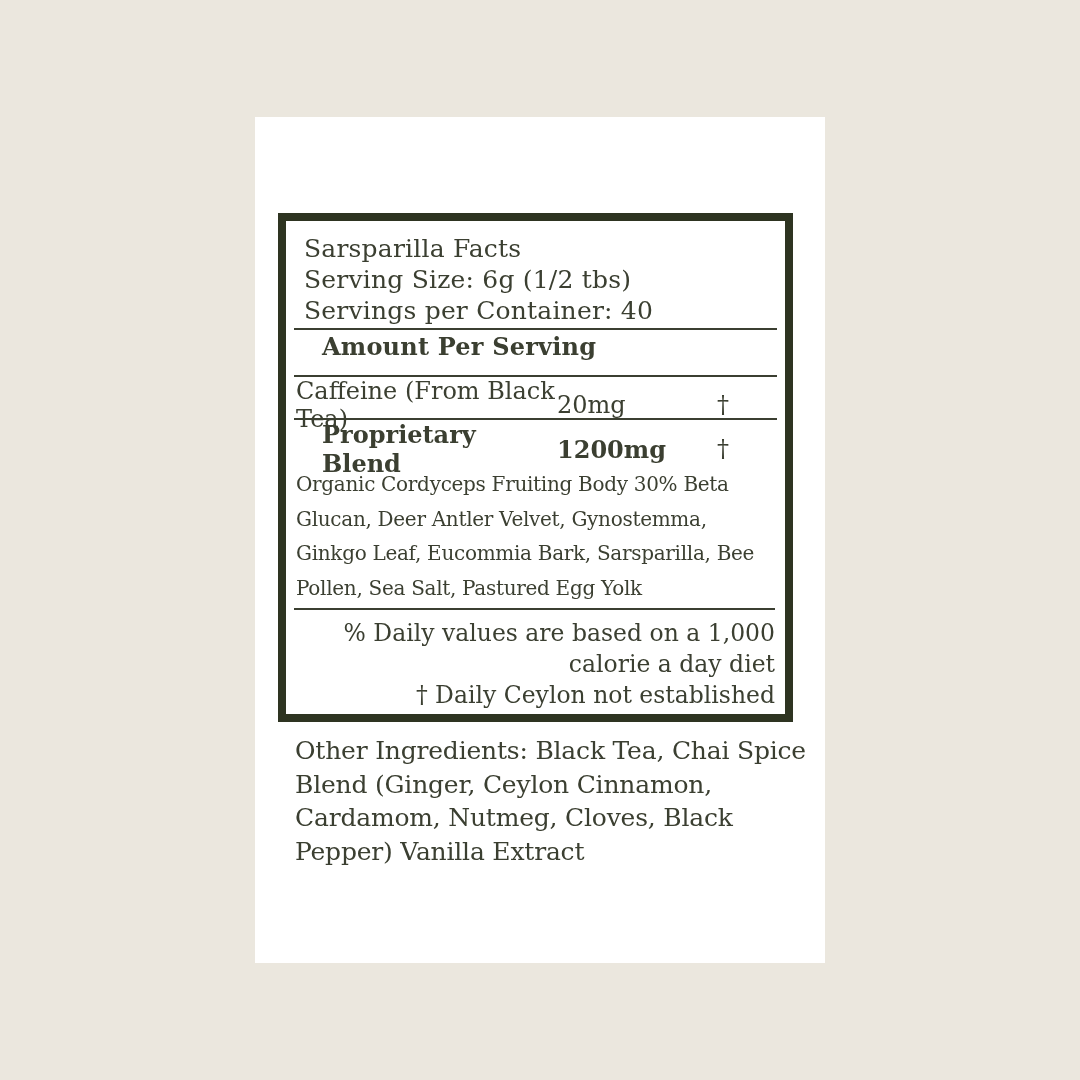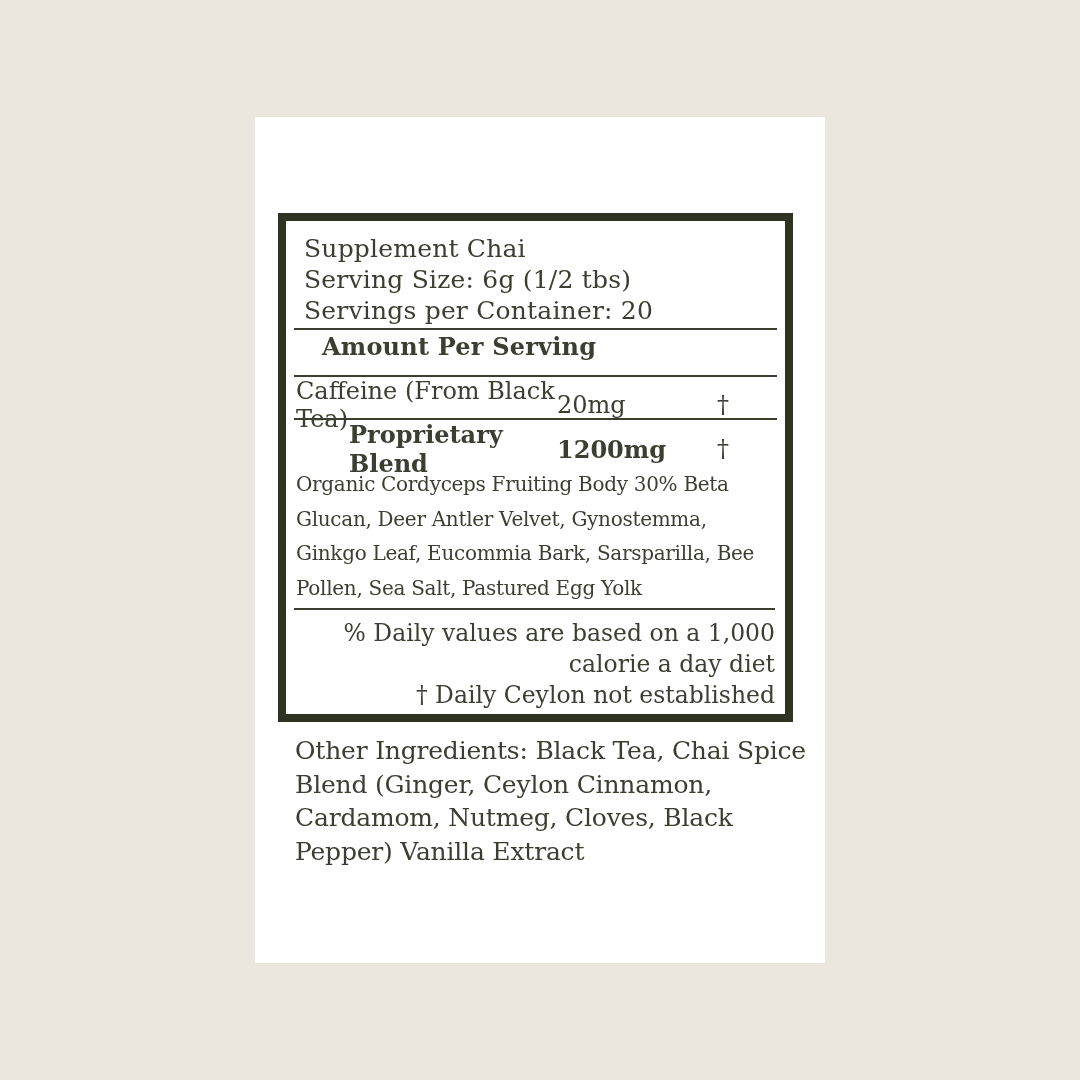--- a/index.html
+++ b/index.html
@@ -55,21 +55,21 @@
   }
   .row {
     display: grid;
     grid-template-columns: 1fr 160px 64px;
     align-items: center;
     padding-left: 10px;
     padding-right: 4px;
     font-size: 24px;
   }
   .row.caffeine { height: 41px; }
-  .row.blend { height: 45px; margin-left: 27px; }
+  .row.blend { height: 45px; }
   .row .amt, .row .dv { text-align: left; }
   .row.blend .nm { padding-left: 26px; font-weight: bold; }
   .row.blend .amt { font-weight: bold; }
   .blend-desc {
     height: 143px;
     padding: 2px 8px 0 10px;
     font-size: 20px;
     line-height: 34.5px;
     letter-spacing: -0.3px;
   }
@@ -92,23 +92,23 @@
 </style>
 </head>
 <body>
 
 <div class="stage">
   <div class="card">
 
     <div class="facts-box">
 
       <div class="head">
-        <div>Supplement Chai</div>
+        <div>Sarsparilla Facts</div>
         <div>Serving Size: 6g (1/2 tbs)</div>
-        <div>Servings per Container: 20</div>
+        <div>Servings per Container: 40</div>
       </div>
 
       <div class="rule"></div>
 
       <div class="col-head">
         <span>Amount Per Serving</span>
       </div>
 
       <div class="rule"></div>
 

